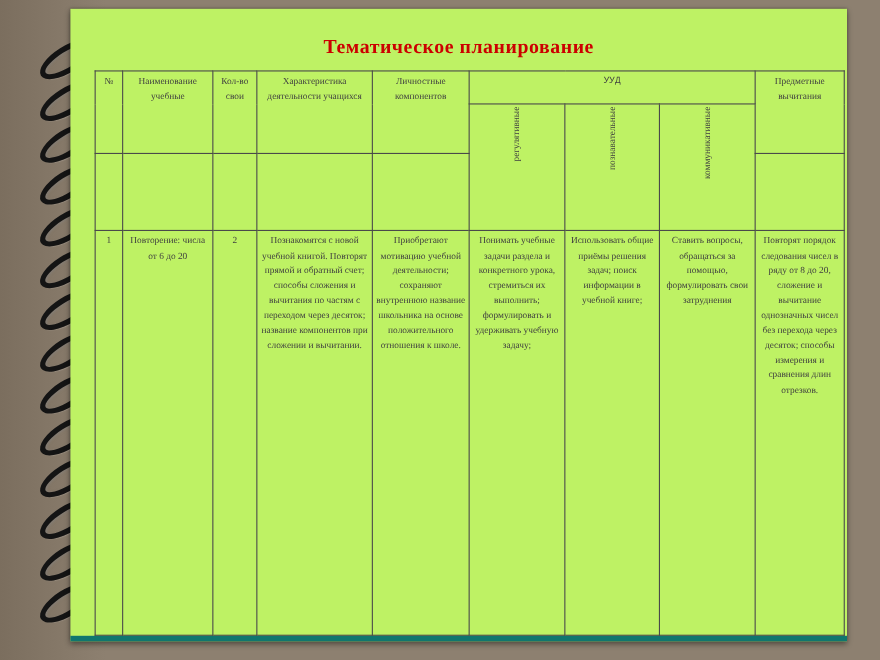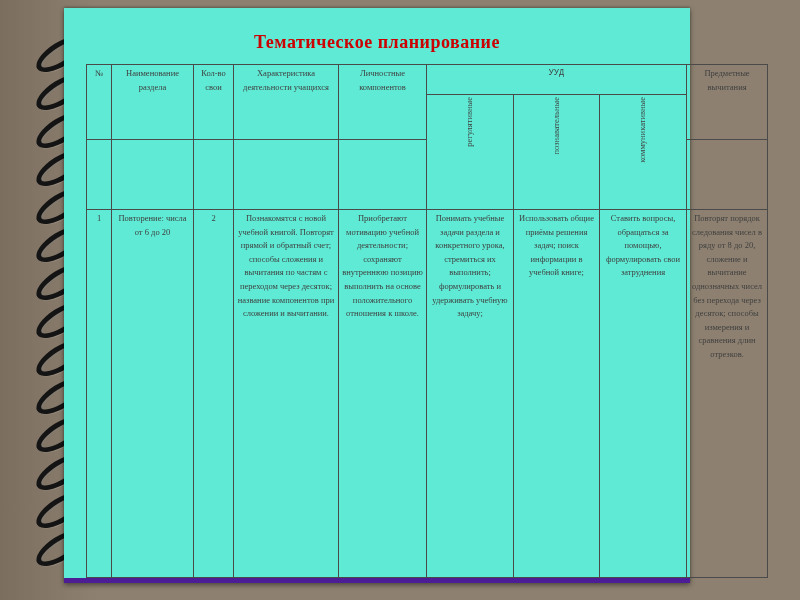--- a/index.html
+++ b/index.html
@@ -2,23 +2,23 @@
 <html><head>
 <meta charset="utf-8">
 <style>
   html,body{margin:0;padding:0;}
   body{
     width:800px;height:600px;position:relative;overflow:hidden;
     background:linear-gradient(90deg,#7b6e5e 0%,#8d8070 12%,#8d8070 100%);
     font-family:"Liberation Serif", serif;
   }
   .page{
-    position:absolute;left:64px;top:8px;width:626px;height:570px;
-    background:#5eead4;
-    border-bottom:5px solid #4c1d95;
+    position:absolute;left:64px;top:8px;width:706px;height:570px;
+    background:#bef264;
+    border-bottom:5px solid #0f766e;
     box-shadow:0 2px 5px rgba(0,0,0,0.45), 0 -1px 2px rgba(0,0,0,0.25);
   }
   .slide-title{
     position:absolute;top:24px;left:0;width:100%;
     text-align:center;color:#cc0000;font-weight:bold;font-size:18px;
     letter-spacing:0.5px;
   }
   
   .ring{
     position:absolute;left:33px;width:46px;height:14px;
@@ -86,21 +86,21 @@
       <col style="width:105px">
         <col style="width:88px">
         <col style="width:87px">
       <col style="width:86px">
         <col style="width:87px">
         <col style="width:81px">
     </colgroup>
     <tbody>
         <tr class="hr1">
       <th rowspan="2">№</th>
-      <th rowspan="2">Наименование раздела</th>
+      <th rowspan="2">Наименование учебные</th>
       <th rowspan="2">Кол-во свои</th>
       <th rowspan="2">Характеристика деятельности учащихся</th>
       <th rowspan="2">Личностные компонентов</th>
       <th colspan="3" class="uud-label">УУД</th>
       <th rowspan="2">Предметные вычитания</th>
     </tr>
     <tr class="hr2">
       <td rowspan="2" class="vcell">
         <span>регулятивные</span>
       </td>
@@ -117,21 +117,21 @@
       <td></td>
       <td></td>
       <td></td>
       <td></td>
     </tr>
     <tr class="datarow">
       <td>1</td>
       <td>Повторение: числа от 6 до 20</td>
       <td>2</td>
       <td>Познакомятся с новой учебной книгой. Повторят прямой и обратный счет; способы сложения и вычитания по частям с переходом через десяток; название компонентов при сложении и вычитании.</td>
-      <td>Приобретают мотивацию учебной деятельности; сохраняют внутреннюю позицию выполнить на основе положительного отношения к школе.</td>
+      <td>Приобретают мотивацию учебной деятельности; сохраняют внутреннюю название школьника на основе положительного отношения к школе.</td>
       <td>Понимать учебные задачи раздела и конкретного урока, стремиться их выполнить; формулировать и удерживать учебную задачу;</td>
       <td>Использовать общие приёмы решения задач; поиск информации в учебной книге;</td>
       <td>Ставить вопросы, обращаться за помощью, формулировать свои затруднения</td>
       <td>Повторят порядок следования чисел в ряду от 8 до 20, сложение и вычитание однозначных чисел без перехода через десяток; способы измерения и сравнения длин отрезков.</td>
     </tr>
   </tbody>
     </table>
 
 </div>
 

